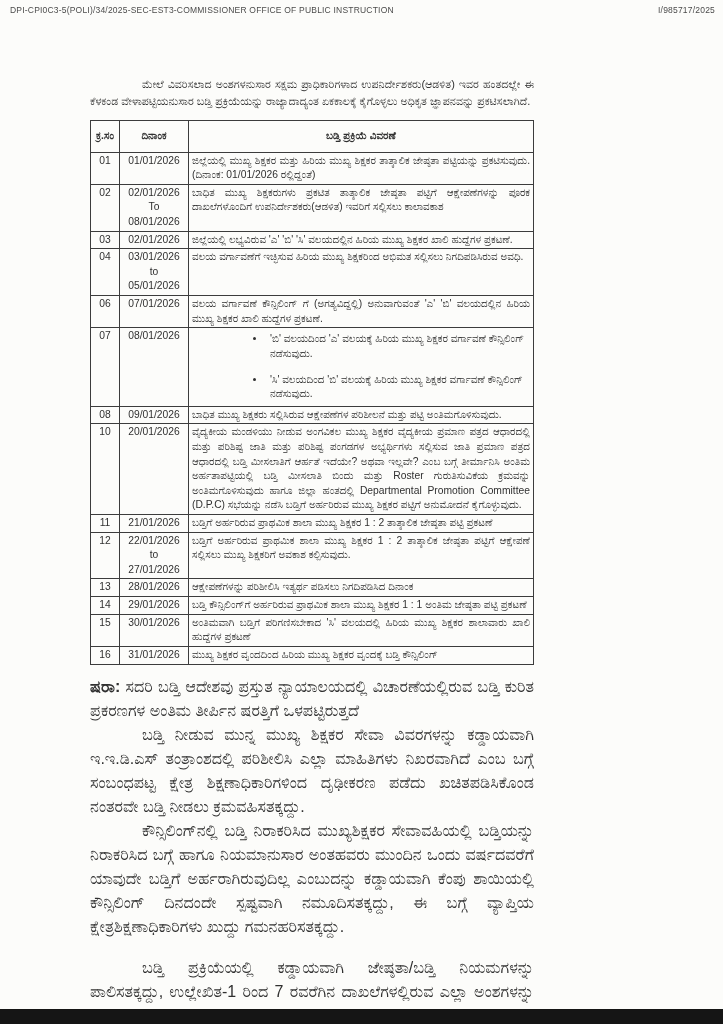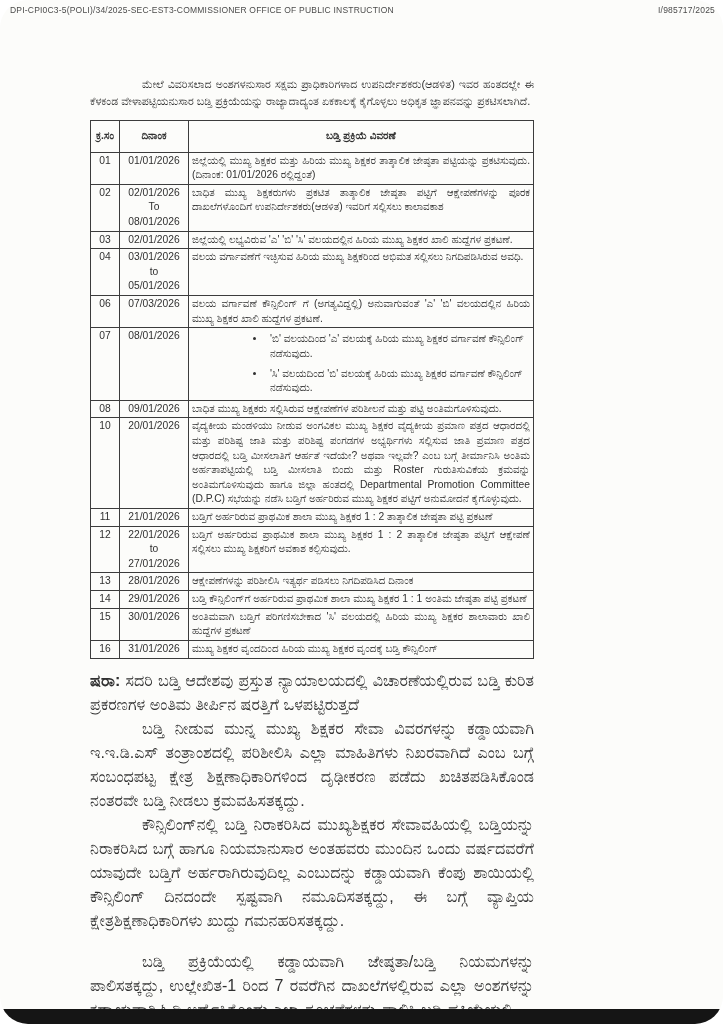--- a/index.html
+++ b/index.html
@@ -1,19 +1,19 @@
 <!DOCTYPE html>
 <html><head>
 <meta charset="utf-8">
 <style>
   html,body { margin:0; padding:0; background:#ffffff; }
   .page {
     position:relative; width:723px; height:1024px; margin:0 auto;
     background:#fcfcfa; overflow:hidden;
-    font-family:"Liberation Sans", sans-serif; color:#2c2c2c;border-radius:28px;
+    font-family:"Liberation Sans", sans-serif; color:#2c2c2c;
   }
   .doc-header {
     position:absolute; top:5px; left:10px; right:8px;
     display:flex; justify-content:space-between;
     font-size:8.5px; letter-spacing:.2px; color:#4b4b4b; white-space:nowrap;
   }
   .content { position:absolute; left:90px; top:76px; width:444px; }
   .intro {
     margin:0 0 11px 0; font-size:11px; line-height:1.5;
     text-align:justify; text-indent:52px; color:#303030;
@@ -26,21 +26,21 @@
     border:1.5px solid #3c3c3c; padding:1px 3px;
     vertical-align:top; line-height:1.42;
   }
   table.schedule th { font-weight:bold; text-align:center; padding:8px 1px; }
   col.c-sl   { width:29px; }
   col.c-date { width:69px; }
   td.sl   { text-align:center; padding-left:1px; padding-right:1px; }
   td.date { text-align:center; padding-left:1px; padding-right:1px; }
   td.desc { text-align:justify; }
   ul.bullets { margin:3px 0 3px 0; padding-left:74px; }
-  ul.bullets li { margin-bottom:5px; padding-left:4px; text-align:left; }
+  ul.bullets li { margin-bottom:11px; padding-left:4px; text-align:left; }
   ul.bullets li:last-child { margin-bottom:1px; }
   .notes { margin-top:10px; font-size:16px; line-height:1.5; text-align:justify; color:#303030; }
   .notes p { margin:0; }
   .note-lead { font-weight:bold; }
   .indent { text-indent:52px; }
   .gap { margin-top:17px !important; }
   .bottom-bar {
     position:absolute; left:0; bottom:0; width:100%; height:15px;
     background:#151515;
   }
@@ -101,21 +101,21 @@
             <td class="date">
               <div>03/01/2026</div>
               <div>to</div>
               <div>05/01/2026</div>
             </td>
             <td class="desc">ವಲಯ ವರ್ಗಾವಣೆಗೆ ಇಚ್ಛಿಸುವ ಹಿರಿಯ ಮುಖ್ಯ ಶಿಕ್ಷಕರಿಂದ ಅಭಿಮತ ಸಲ್ಲಿಸಲು ನಿಗದಿಪಡಿಸಿರುವ ಅವಧಿ.</td>
           </tr>
           <tr>
             <td class="sl">06</td>
             <td class="date">
-              <div>07/03/2026</div>
+              <div>07/01/2026</div>
             </td>
             <td class="desc">ವಲಯ ವರ್ಗಾವಣೆ ಕೌನ್ಸಿಲಿಂಗ್ ಗೆ (ಅಗತ್ಯವಿದ್ದಲ್ಲಿ) ಅನುವಾಗುವಂತೆ 'ಎ' 'ಬಿ' ವಲಯದಲ್ಲಿನ ಹಿರಿಯ ಮುಖ್ಯ ಶಿಕ್ಷಕರ ಖಾಲಿ ಹುದ್ದೆಗಳ ಪ್ರಕಟಣೆ.</td>
           </tr>
           <tr>
             <td class="sl">07</td>
             <td class="date">
               <div>08/01/2026</div>
             </td>
             <td class="desc">
               <ul class="bullets">

